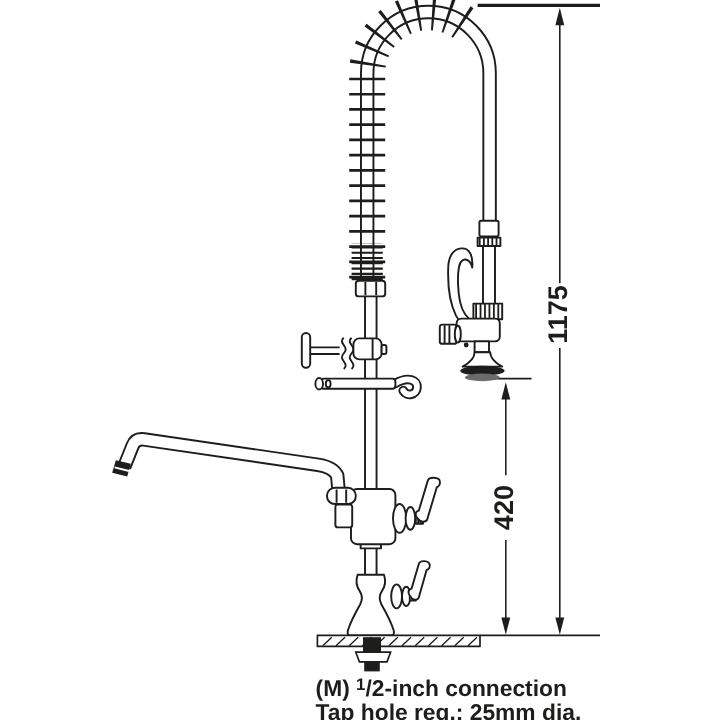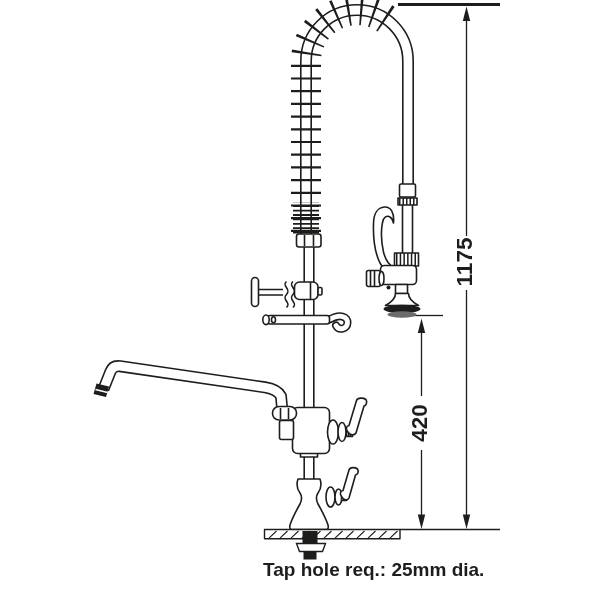--- a/index.html
+++ b/index.html
@@ -137,15 +137,16 @@
   </g>
 
   <ellipse cx="402" cy="314.5" rx="14.5" ry="3.2" stroke="none" fill="#6b6b6b"></ellipse>
   <path d="M95.5,389.5 L107.5,392.5" stroke="#ffffff" stroke-width="1.6"></path>
   <g fill="#ffffff" stroke-width="1.4" stroke="#1d1d1b">
     <polygon points="296.5,543.5 325.5,543.5 322.5,551.5 299.5,551.5"></polygon>
   </g>
 </svg>
 
   <div class="caption">
+    <div><span>(M) </span><sup>1</sup><span>/2-inch connection</span></div>
     <div>Tap hole req.: 25mm dia.</div>
   </div>
 </div>
 
 </body></html>

